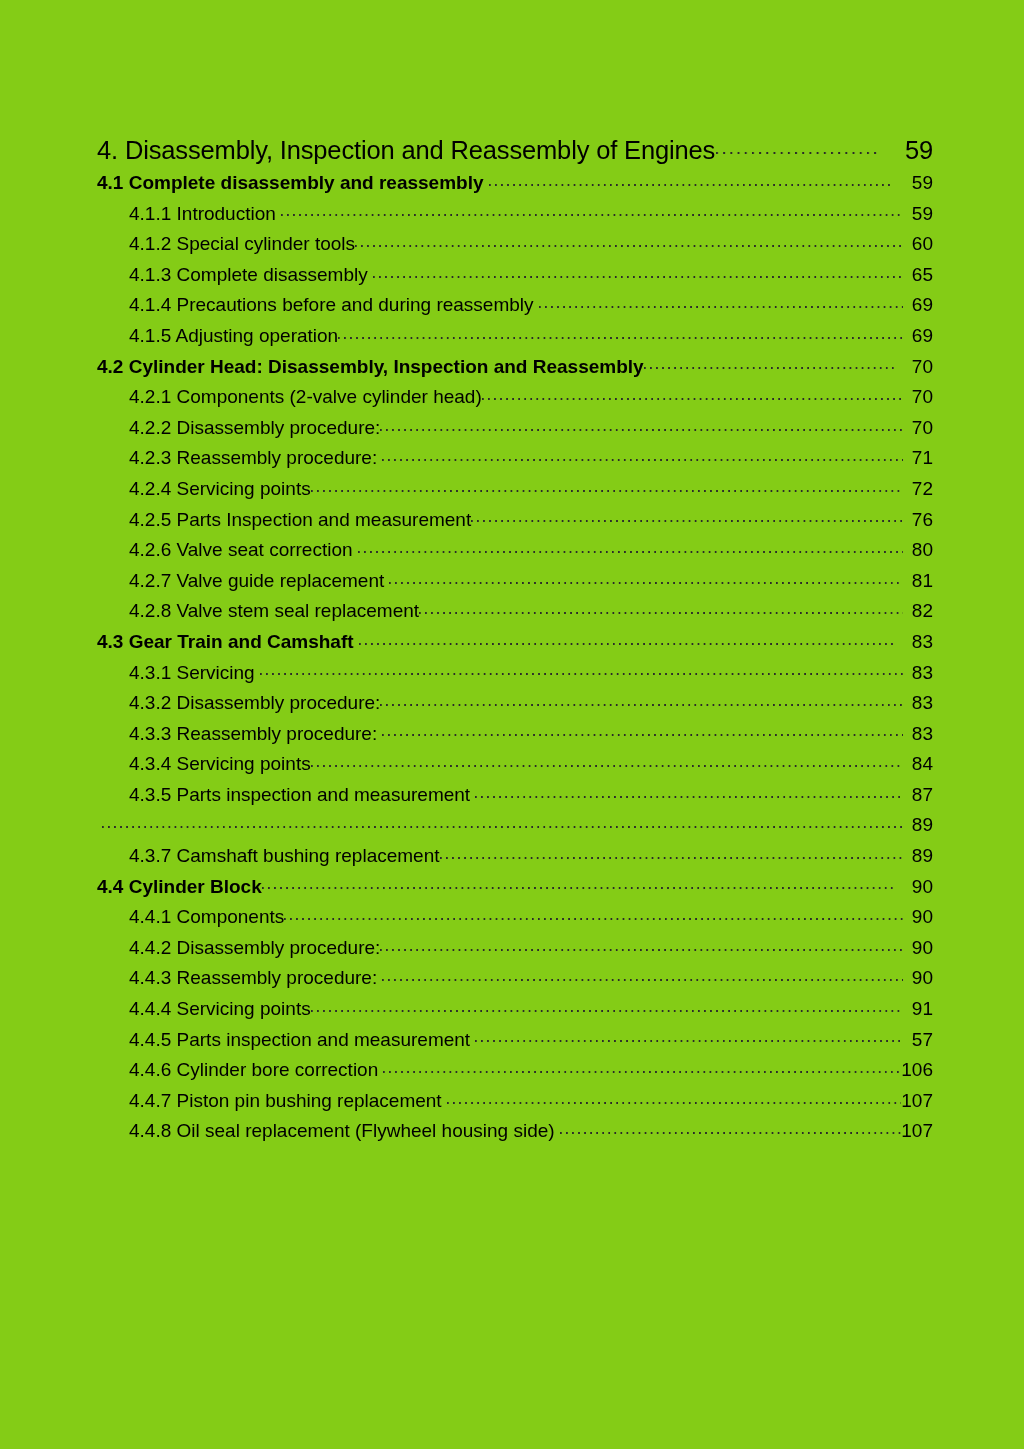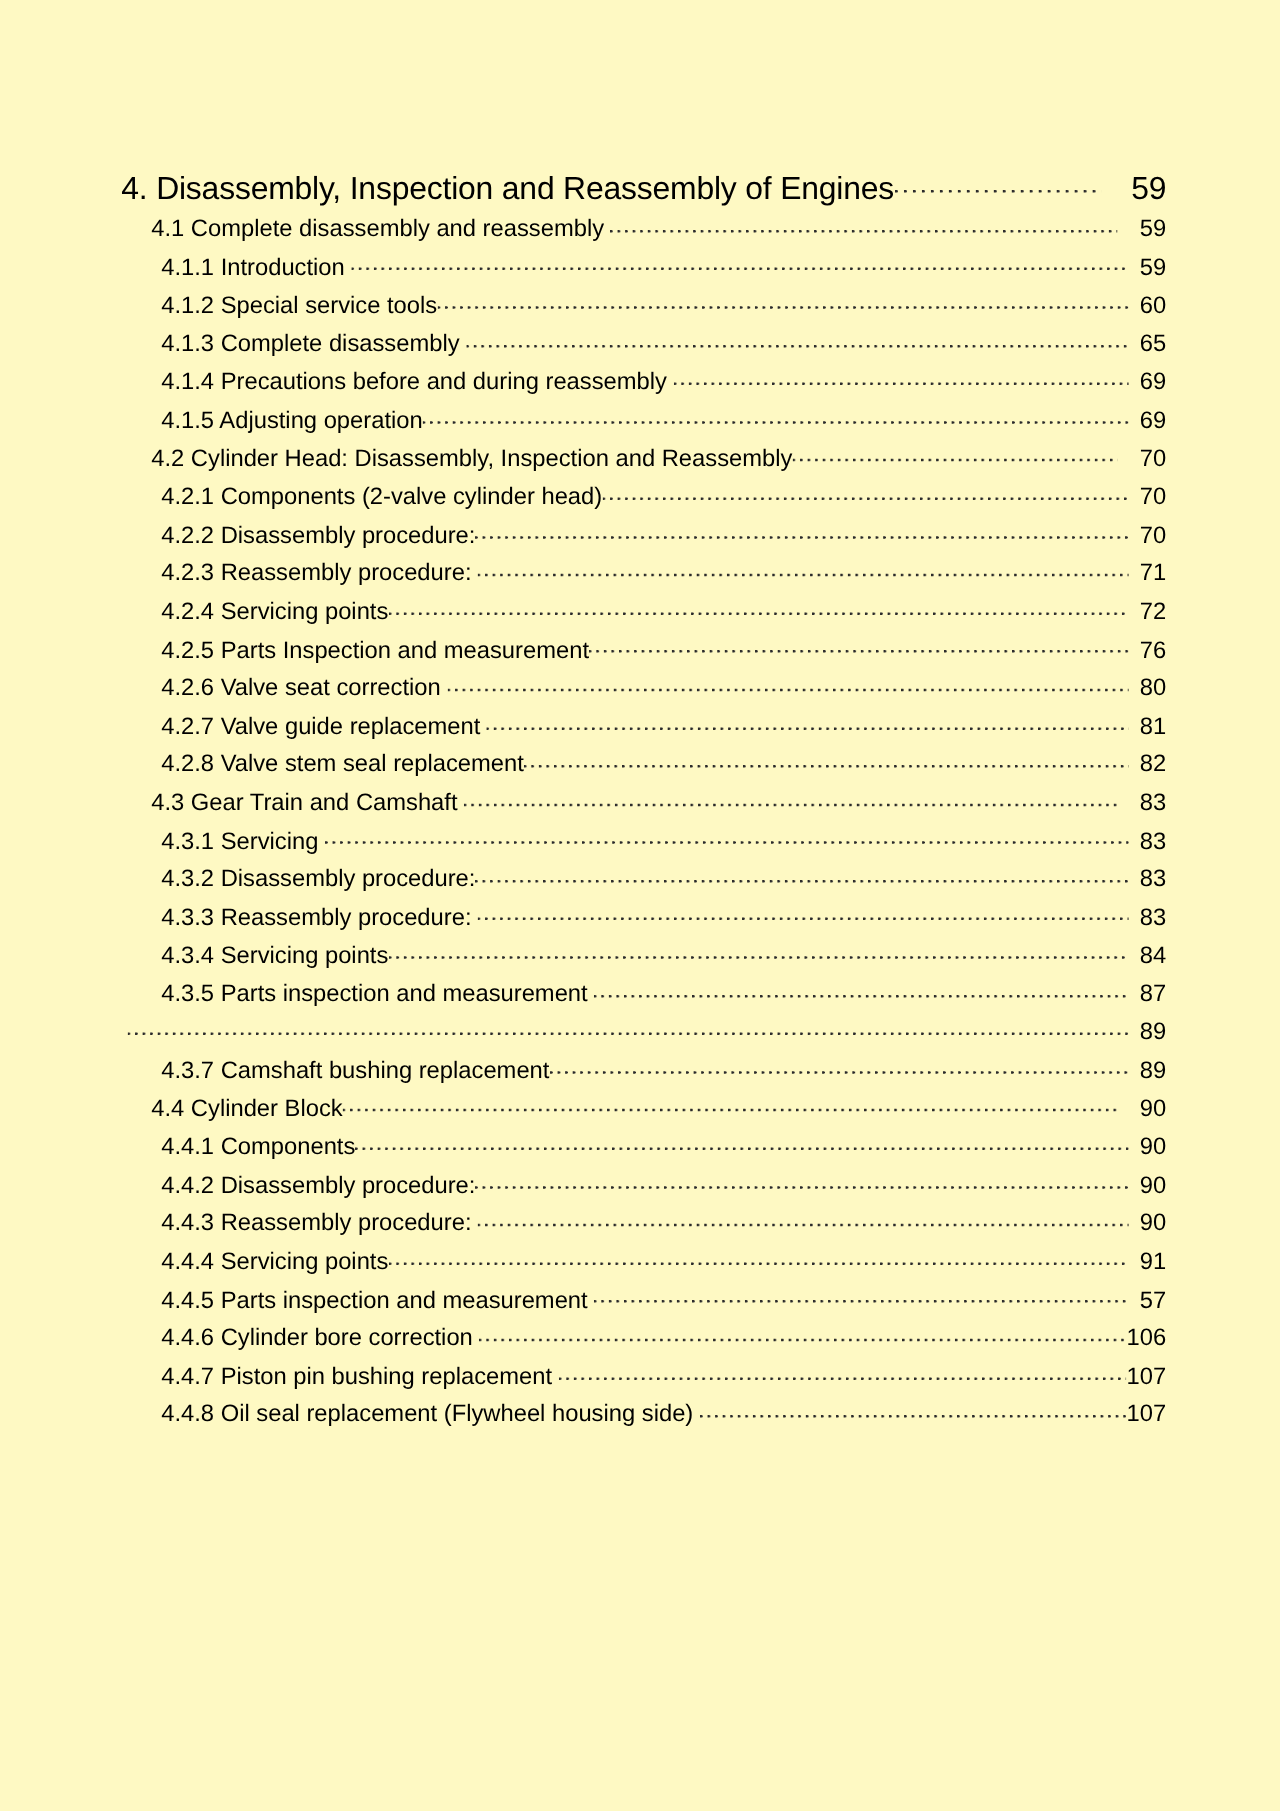--- a/index.html
+++ b/index.html
@@ -6,21 +6,21 @@
   html, body {
     margin: 0;
     padding: 0;
     background: #ffffff;
   }
 
   .page {
     position: relative;
     width: 1024px;
     height: 1449px;
-    background: #fef9c3;
+    background: #84cc16;
     margin: 0 auto;
     overflow: hidden;
     font-family: "Liberation Sans", sans-serif;
     color: #000000;
     -webkit-font-smoothing: antialiased;
   }
 
   .toc {
     position: absolute;
     left: 97px;
@@ -77,21 +77,21 @@
   .lvl0 .toc-label { margin-left: 0px; }
   .lvl0 .toc-leader { margin-left: 1px; }
   .lvl0 .toc-leader::after {
     background-size: 7.2px 2px;
     background-image: radial-gradient(circle at 1px 1px, #2a2a2a 1.05px, rgba(0,0,0,0) 1.4px);
   }
   .lvl0 .toc-page { min-width: 40px; margin-left: 12px; }
 
   
   .lvl1 { font-size: 19px; }
-  .lvl1 .toc-label { margin-left: 24px; }
+  .lvl1 .toc-label { margin-left: 0; font-weight: bold; }
   .lvl1 .toc-page { min-width: 30px; margin-left: 9px; }
 
   
   .lvl2 { font-size: 19px; }
   .lvl2 .toc-label { margin-left: 32px; }
   .lvl2 .toc-page { min-width: 30px; margin-left: 0px; }
 
   
   .gap-before .toc-leader { margin-left: 5px; }
 </style>
@@ -109,21 +109,21 @@
         <span class="toc-label">4.1 Complete disassembly and reassembly</span>
         <span class="toc-leader"></span>
         <span class="toc-page">59</span>
       </div>
       <div class="toc-row lvl2 gap-before">
         <span class="toc-label">4.1.1 Introduction</span>
         <span class="toc-leader"></span>
         <span class="toc-page">59</span>
       </div>
       <div class="toc-row lvl2">
-        <span class="toc-label">4.1.2 Special service tools</span>
+        <span class="toc-label">4.1.2 Special cylinder tools</span>
         <span class="toc-leader"></span>
         <span class="toc-page">60</span>
       </div>
       <div class="toc-row lvl2 gap-before">
         <span class="toc-label">4.1.3 Complete disassembly</span>
         <span class="toc-leader"></span>
         <span class="toc-page">65</span>
       </div>
       <div class="toc-row lvl2 gap-before">
         <span class="toc-label">4.1.4 Precautions before and during reassembly</span>

